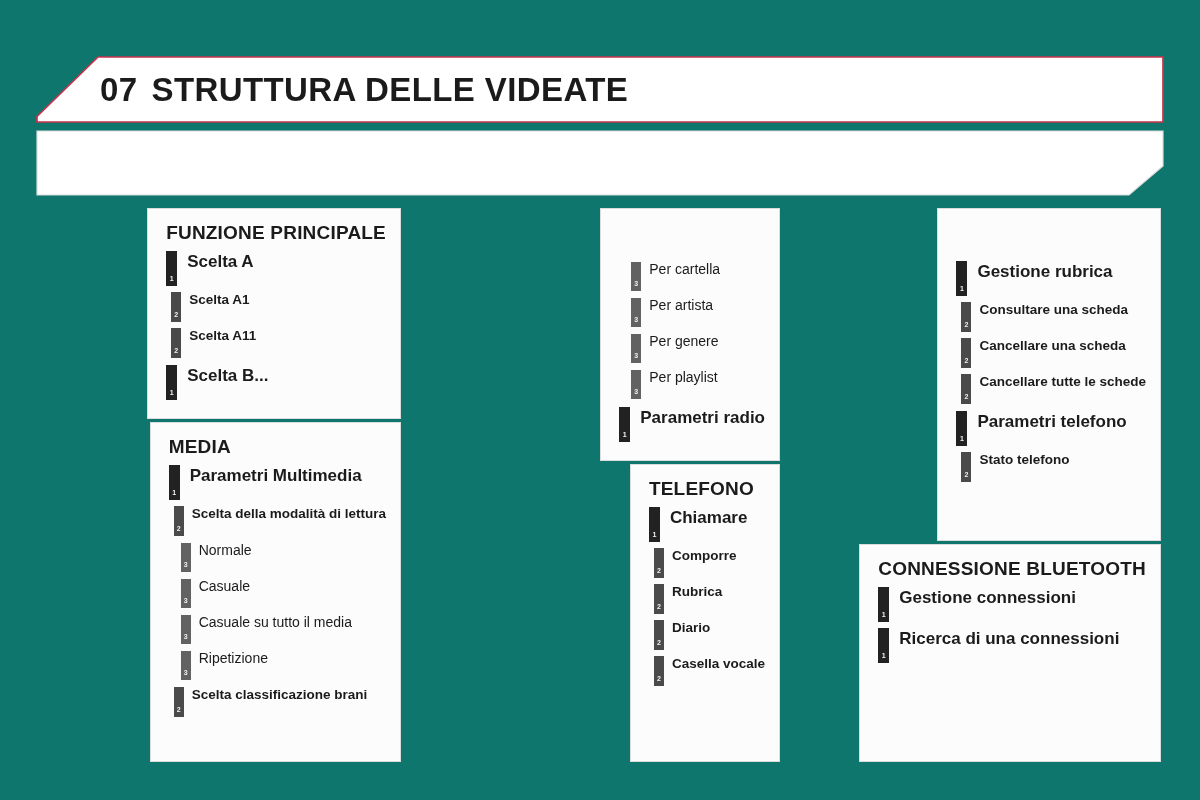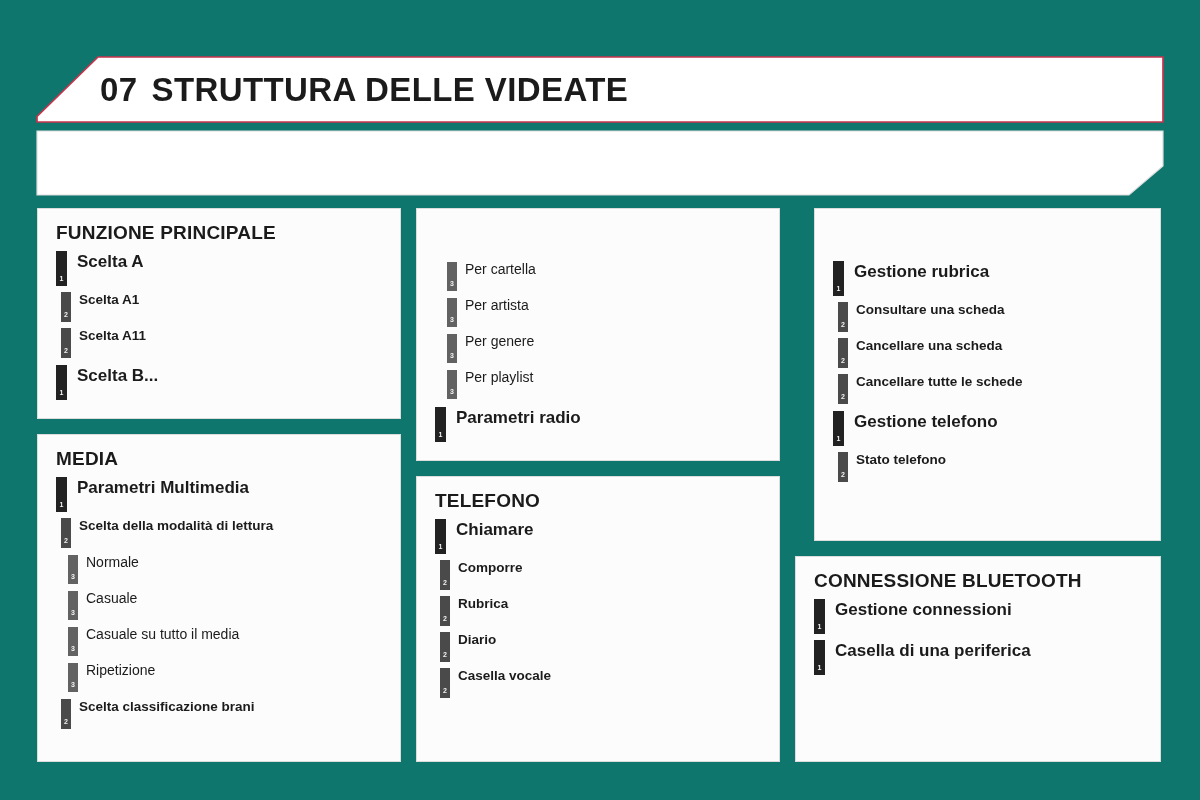--- a/index.html
+++ b/index.html
@@ -48,21 +48,21 @@
   
   .columns {
     position: absolute;
     left: 37px;
     top: 208px;
     width: 1126px;
     height: 554px;
     display: flex;
     gap: 15px;
   }
-  .column { display: flex; flex-direction: column; gap: 15px; }
+  .column { display: flex; flex-direction: column; gap: 3px; align-items: flex-end; }
   .col-1 { width: 364px; }
   .col-2 { width: 364px; }
   .col-3 { width: 366px; }
 
   .panel {
     background: #fcfcfc;
     border: 1px solid #dcdcdc;
     padding: 12px 14px 14px 18px;
     position: relative;
   }
@@ -319,21 +319,21 @@
         <div class="row lvl2">
           <span class="badge">
               <span>2</span>
             </span>
           <span class="row-label">Cancellare tutte le schede</span>
         </div>
         <div class="row lvl1">
           <span class="badge">
               <span>1</span>
             </span>
-          <span class="row-label">Gestione telefono</span>
+          <span class="row-label">Parametri telefono</span>
         </div>
         <div class="row lvl2">
           <span class="badge">
               <span>2</span>
             </span>
           <span class="row-label">Stato telefono</span>
         </div>
       </div>
 
       <div class="panel grow">
@@ -342,20 +342,20 @@
         <div class="row lvl1">
           <span class="badge">
               <span>1</span>
             </span>
           <span class="row-label">Gestione connessioni</span>
         </div>
         <div class="row lvl1">
           <span class="badge">
               <span>1</span>
             </span>
-          <span class="row-label">Casella di una periferica</span>
+          <span class="row-label">Ricerca di una connessioni</span>
         </div>
       </div>
 
     </div>
 
   </div>
 </div>
 
 </body></html>

